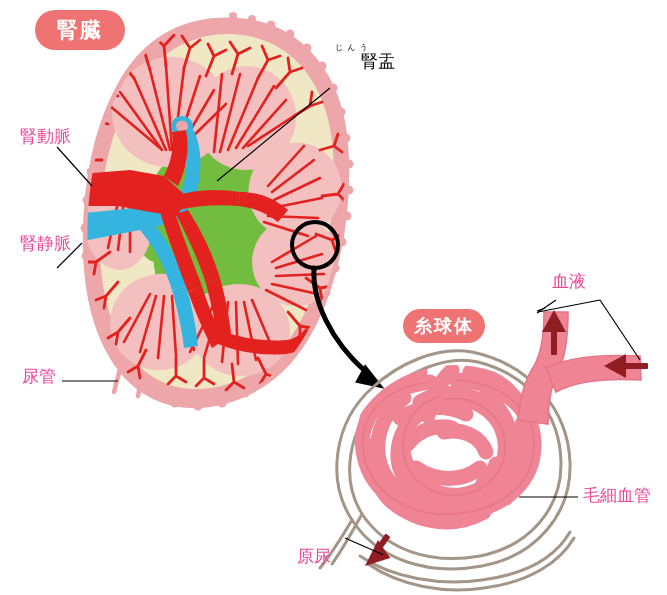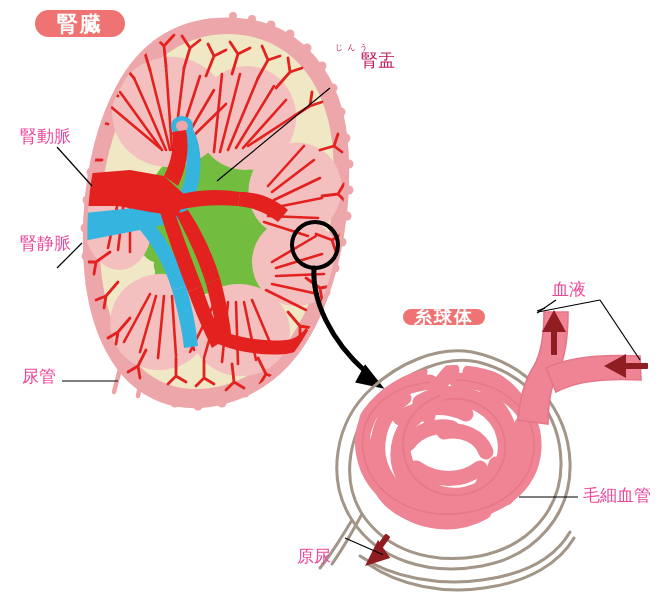--- a/index.html
+++ b/index.html
@@ -33,41 +33,41 @@
     justify-content: center;
     background: #ef7373;
     color: #ffffff;
     border-radius: 999px;
     font-weight: bold;
     letter-spacing: 2px;
     font-family: "DejaVu Sans", "Liberation Sans", sans-serif;
   }
   #badge-kidney {
     left: 35px; top: 10px;
-    width: 90px; height: 27px;
+    width: 90px; height: 40px;
     font-size: 21px;
   }
   #badge-glomerulus {
     left: 403px; top: 309px;
-    width: 82px; height: 16px;
+    width: 82px; height: 34px;
     font-size: 18px;
   }
   .lbl {
     position: absolute;
     color: #ec4899;
     font-size: 17px;
     white-space: nowrap;
     line-height: 1.05;
     font-family: "DejaVu Sans", "Liberation Sans", sans-serif;
   }
   .ruby-wrap {
     position: absolute;
     white-space: nowrap;
-    color: #be185d;
-    font-family: Liberation Mono, monospace;
+    color: #000000;
+    font-family: Liberation Sans, sans-serif;
   }
   .ruby-top {
     display: block;
     font-size: 8px;
     letter-spacing: 4px;
     line-height: 1;
     margin-left: 2px;
     margin-bottom: 1px;
   }
   .ruby-base {
@@ -425,19 +425,19 @@
 
   <div class="lbl" style="left:20px; top:235px;">腎静脈</div>
 
   <div class="lbl" style="left:22px; top:368px;">尿管</div>
 
   <div class="ruby-wrap" style="left:333px; top:44px;">
     <span class="ruby-top">じんう</span>
     <span class="ruby-base">腎盂</span>
   </div>
 
-  <div class="lbl" style="left:552px; top:281px;">血液</div>
+  <div class="lbl" style="left:552px; top:273px;">血液</div>
 
   <div class="lbl" style="left:583px; top:487px;">毛細血管</div>
 
   <div class="lbl" style="left:297px; top:548px;">原尿</div>
 
 </div>
 
 </body></html>

